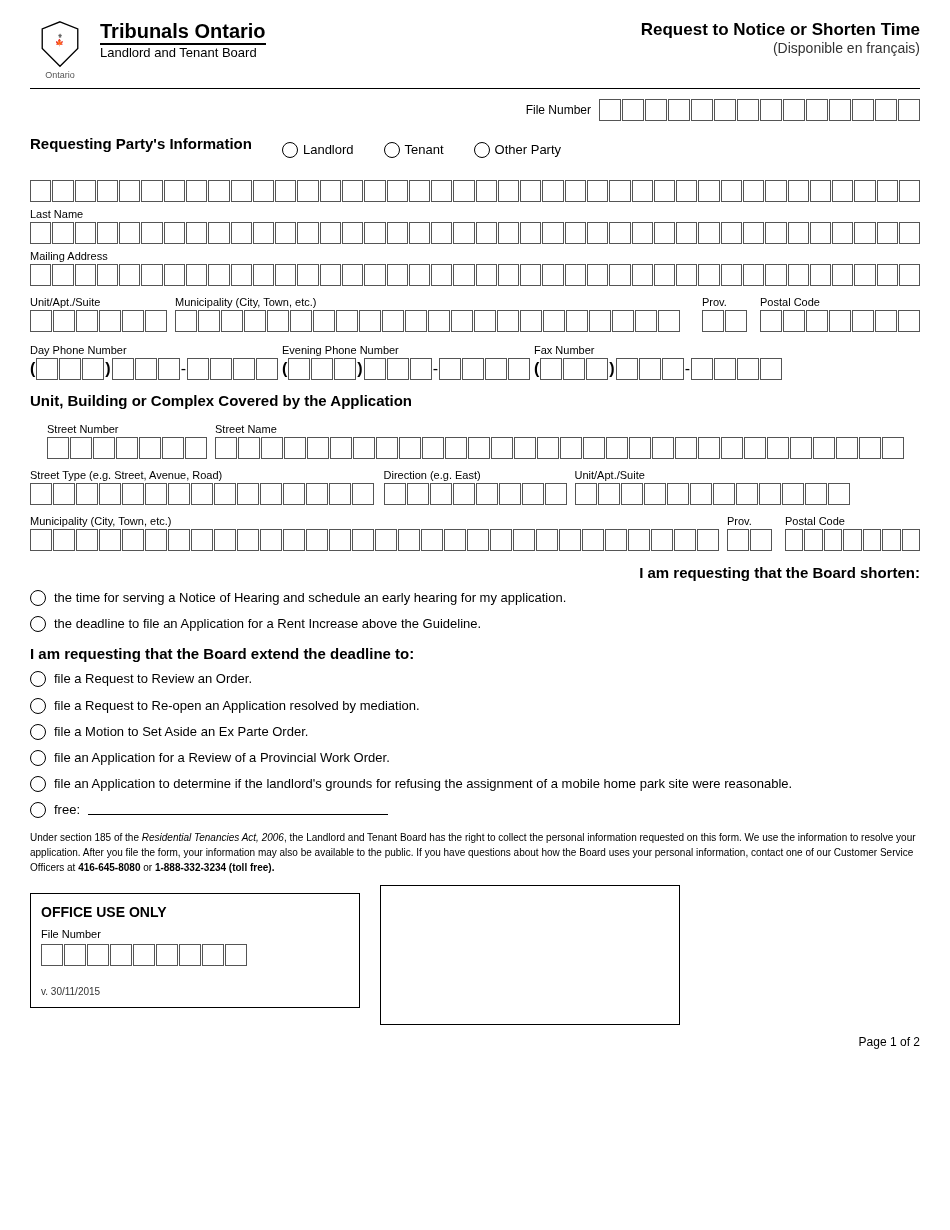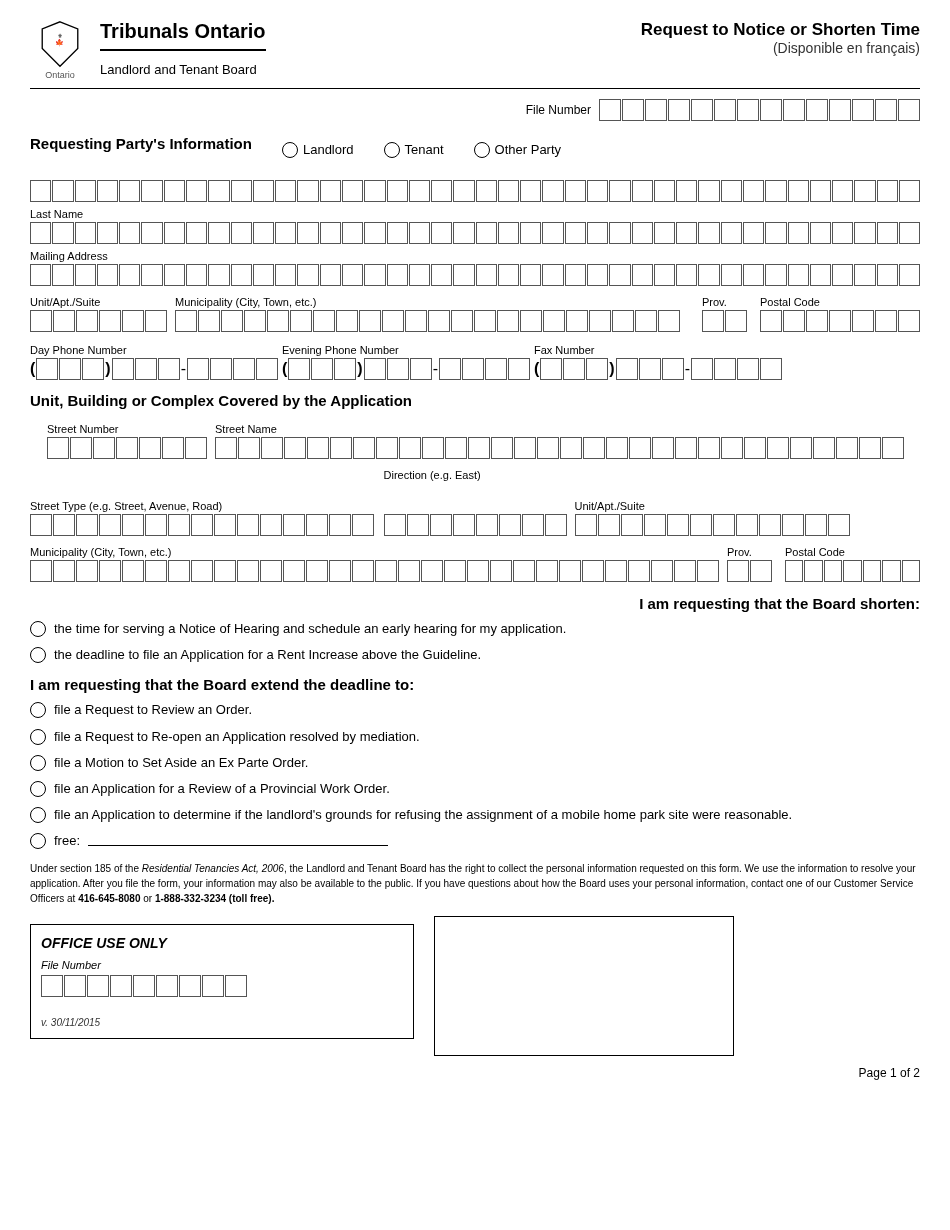--- a/index.html
+++ b/index.html
@@ -38,22 +38,22 @@
       height: 50px;
     }
     .header-org {
       display: flex;
       flex-direction: column;
     }
     .header-org .tribunals {
       font-size: 20px;
       font-weight: bold;
       border-bottom: 2px solid #000;
-      padding-bottom: 6px;
-      margin-bottom: 11px;
+      padding-bottom: 0;
+      margin-bottom: 0;
     }
     .header-org .ltb {
       font-size: 13px;
     }
     .header-right {
       text-align: right;
     }
     .header-right .title {
       font-size: 17px;
       font-weight: bold;
@@ -172,24 +172,23 @@
       height: 14px;
     }
     .privacy-text {
       font-size: 10px;
       margin: 10px 0;
       line-height: 1.5;
     }
     .office-use-section {
       border: 1.5px solid #000;
       padding: 10px;
-      width: 384px;
+      width: 330px;
       margin-top: 8px;
       display: inline-block;
-      font-style: italic;
     }
     .office-use-title {
       font-size: 14px;
       font-weight: bold;
       margin-bottom: 8px;
     }
     .page-number {
       text-align: right;
       font-size: 12px;
       margin-top: 10px;
@@ -600,21 +599,21 @@
           <span class="cell-box"></span>
           <span class="cell-box"></span>
           <span class="cell-box"></span>
           <span class="cell-box"></span>
           <span class="cell-box"></span>
           <span class="cell-box"></span>
           <span class="cell-box"></span>
           <span class="cell-box"></span>
       </div>
     </div>
-    <div class="col-flex" style="flex:1;gap:31px;">
+    <div class="col-flex" style="flex:1;">
       <div class="field-label">Direction (e.g. East)</div>
       <div class="boxes-row">
         <span class="cell-box"></span>
           <span class="cell-box"></span>
           <span class="cell-box"></span>
           <span class="cell-box"></span>
           <span class="cell-box"></span>
           <span class="cell-box"></span>
           <span class="cell-box"></span>
           <span class="cell-box"></span>

